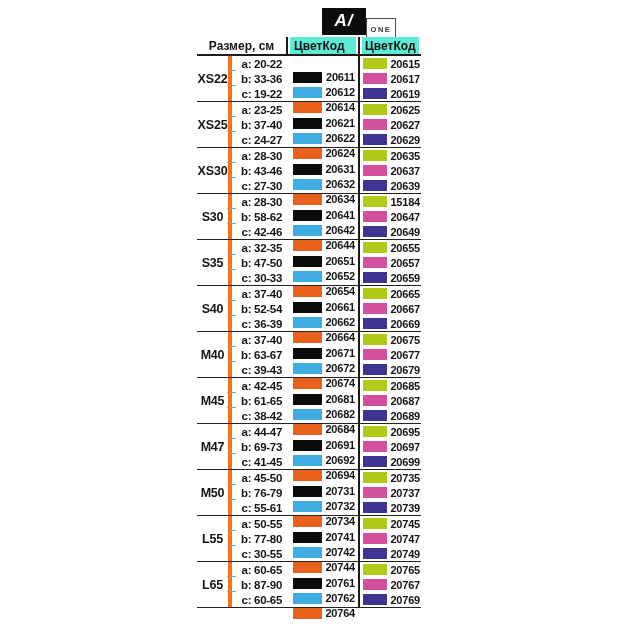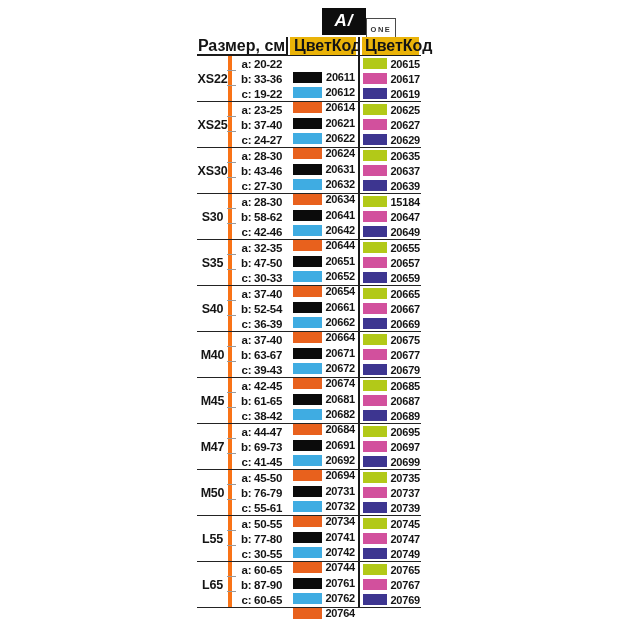--- a/index.html
+++ b/index.html
@@ -10,23 +10,23 @@
   .logo{position:absolute;left:322px;top:2px;display:flex;align-items:center;}
   .logo-mark{width:44px;height:27px;background:#0d0d0d;color:#fff;display:flex;align-items:center;
              justify-content:center;font-weight:700;font-style:italic;font-size:17px;letter-spacing:1px;}
   .logo-one{width:28px;height:20px;background:#fff;border:1px solid #4a4a4a;display:flex;align-items:center;
             justify-content:center;font-size:7.5px;font-weight:700;letter-spacing:1.5px;color:#333;margin-top:16px;}
 
   
   .table{position:absolute;left:197px;top:37px;width:224px;}
   .thead{display:grid;grid-template-columns:89px 72px 63px;height:19px;border-bottom:2px solid #1b1b1b;
          box-sizing:border-box;}
-  .th{display:flex;align-items:center;font-weight:700;font-size:16px;}
+  .th{display:flex;align-items:center;font-weight:700;font-size:12px;}
   .th-size{justify-content:center;}
-  .th-colorcode{background:#eab308;border-left:2px solid #1b1b1b;justify-content:space-between;
+  .th-colorcode{background:#5eead4;border-left:2px solid #1b1b1b;
                 box-sizing:border-box;box-shadow:inset 2px 0 0 #fff, inset -2px 0 0 #fff;}
   .th-colorcode.first{padding:0 13px 0 6px;}
   .th-colorcode.second{padding:0 9px 0 5px;}
 
   .group{display:grid;grid-template-columns:31px 58px 72px 63px;grid-auto-rows:15px;
          border-bottom:1.5px solid #232323;}
   .size-cell{grid-row:1/4;display:flex;align-items:center;justify-content:center;
              font-weight:700;font-size:12.5px;letter-spacing:-0.2px;}
   .meas-cell{border-left:4px solid #f97316;display:flex;align-items:center;justify-content:flex-end;
              padding-right:4px;font-weight:700;font-size:11.5px;letter-spacing:-0.3px;

